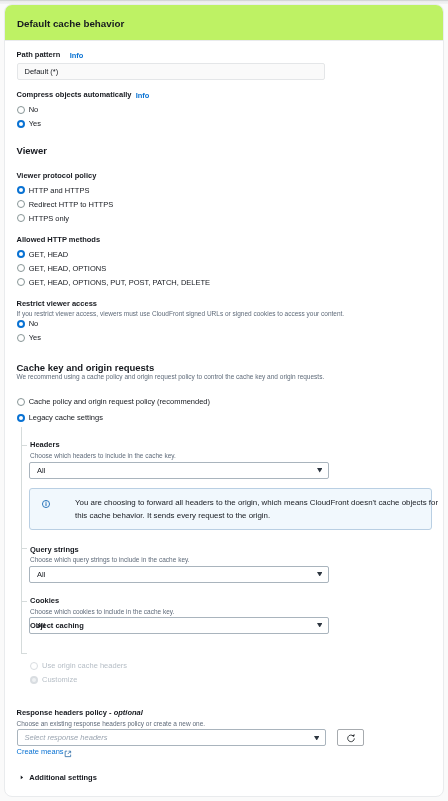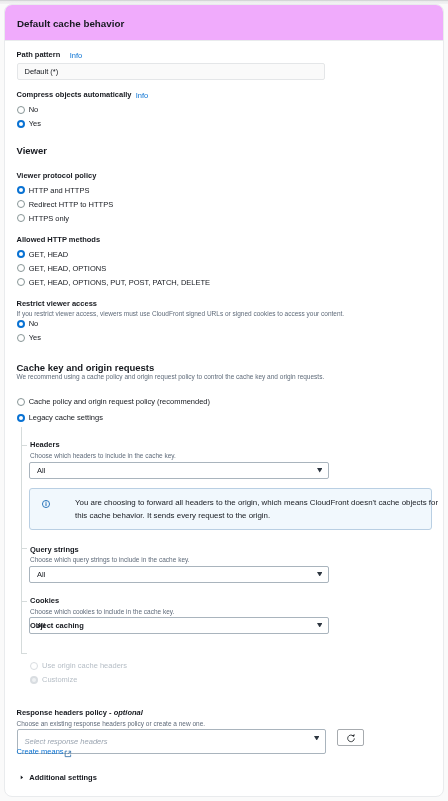--- a/index.html
+++ b/index.html
@@ -2,27 +2,27 @@
 <html><head>
 <meta charset="utf-8">
 <style>
   html,body{margin:0;padding:0;}
   body{width:448px;height:801px;background:#fafafa;
        font-family:"Liberation Sans",sans-serif;
        -webkit-font-smoothing:antialiased;color:#16191f;}
   .panel{position:absolute;left:4px;top:4px;width:440px;height:793px;background:#ffffff;
          border:1px solid #e9ebed;border-radius:8px;box-sizing:border-box;overflow:hidden;}
   .panel-header{height:36px;box-sizing:border-box;padding:13.7px 12px 0 12px;
-                border-bottom:1px solid #e9ebed;background:#f0abfc;}
+                border-bottom:1px solid #e9ebed;background:#bef264;}
   .panel-title{font-size:9.8px;font-weight:700;color:#16191f;line-height:10px;}
   .panel-body{position:absolute;left:-5px;top:-5px;width:448px;height:801px;}
 
   .abs{position:absolute;}
   .flabel{font-size:7.5px;font-weight:700;color:#16191f;line-height:8px;white-space:nowrap;}
-  .finfo{font-size:7.5px;font-weight:400;color:#0972d3;line-height:8px;}
+  .finfo{font-size:7.5px;font-weight:700;color:#0972d3;line-height:8px;}
   .fdesc{font-size:6.5px;font-weight:400;color:#5f6b7a;line-height:8px;white-space:nowrap;}
 
   .input{box-sizing:border-box;border:1px solid #e4e6e8;border-radius:2px;
          background:#fafafa;font-size:7.5px;color:#16191f;padding-left:7px;
          display:flex;align-items:center;}
 
   .radio{position:absolute;width:8px;height:8px;border-radius:50%;border:1px solid #879596;
          background:#fff;box-sizing:border-box;}
   .radio.on{border:2.4px solid #0972d3;}
   .radio.dis{border-color:#d9dde1;}
@@ -144,21 +144,21 @@
       </svg>
 
     <div class="abs flabel" style="left:30px;top:622px">Object caching</div>
     <div class="radio dis" style="left:30px;top:662px"></div>
     <div class="rlabel dis" style="left:42px;top:662px">Use origin cache headers</div>
     <div class="radio dis on" style="left:30px;top:676px"></div>
     <div class="rlabel dis" style="left:42px;top:676px">Customize</div>
 
     <div class="abs flabel" style="left:16.5px;top:709px"><span>Response headers policy -</span> <i>optional</i></div>
     <div class="abs fdesc" style="left:16.5px;top:719.5px">Choose an existing response headers policy or create a new one.</div>
-    <div class="abs select" style="left:16.5px;top:729px;width:309px;height:25px;color:#9aa4b0;font-style:italic">
+    <div class="abs select" style="left:16.5px;top:729px;width:309px;height:17px;color:#9aa4b0;font-style:italic">
       <span>Select response headers</span>
     </div>
     <svg class="caret" style="left:313.5px;top:735.7px" width="5.4" height="4.6" viewBox="0 0 54 46">
         <path d="M0 0 H54 L27 46 Z" fill="#2d3640"></path>
       </svg>
     <div class="abs btn" style="left:336.5px;top:729px;width:27.5px;height:17px"></div>
     <svg class="abs" style="left:345.5px;top:733.3px" width="10" height="10" viewBox="0 0 16 16">
       <path d="M13.3 8.6a5.3 5.3 0 1 1-1.7-3.9" fill="none" stroke="#2b2f33" stroke-width="1.45"></path>
       <path d="M14.2 2.1 L12.6 6.3 L8.8 4.1 Z" fill="#2b2f33"></path>
     </svg>

